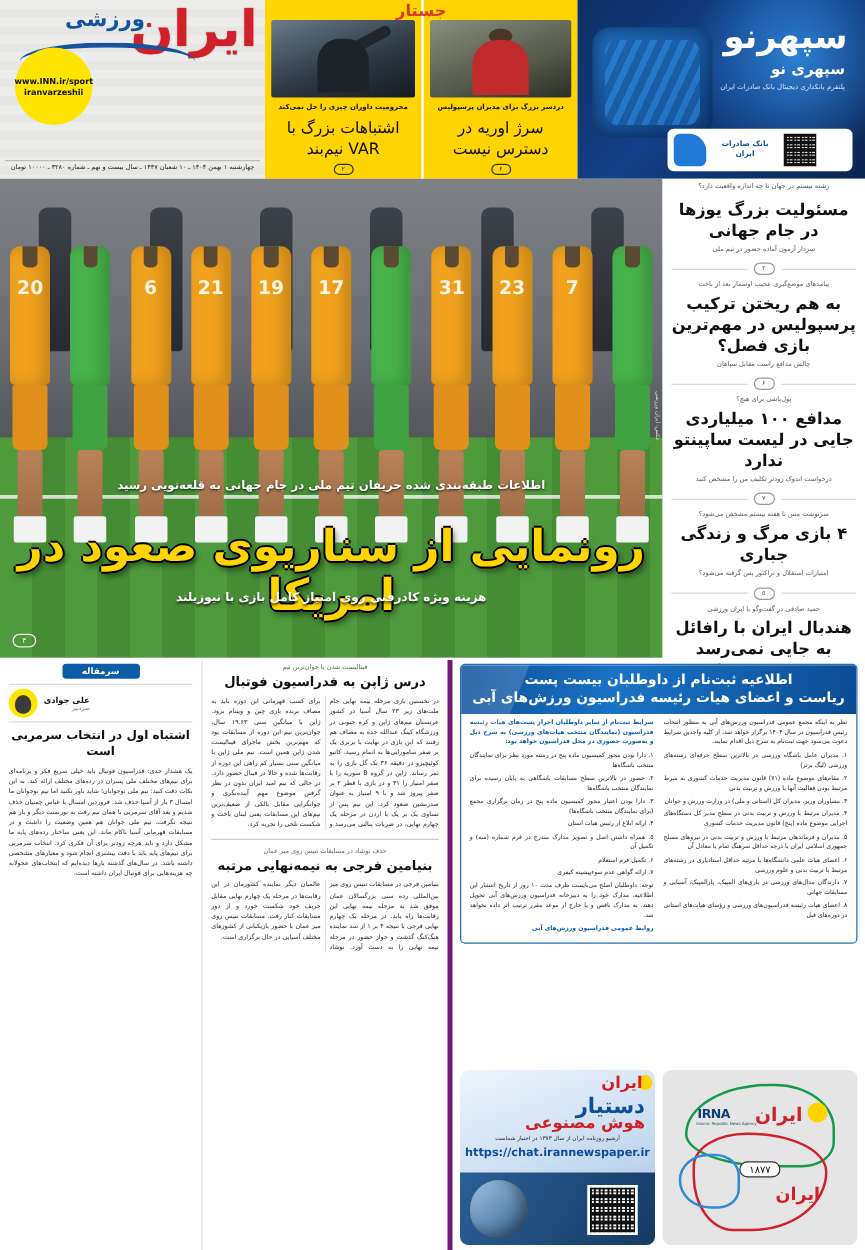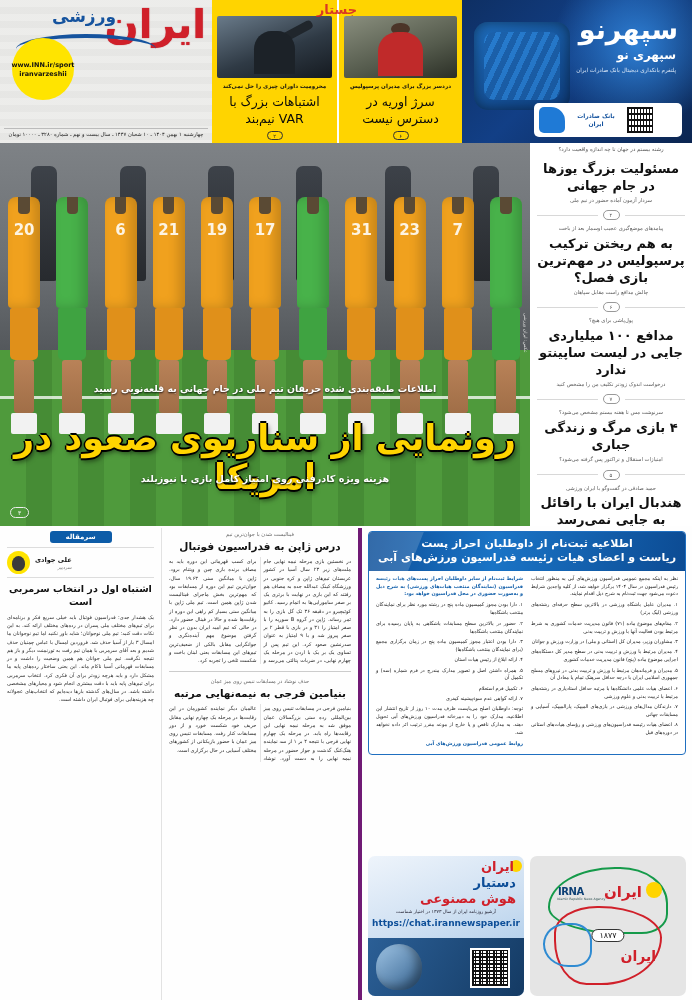--- a/index.html
+++ b/index.html
@@ -165,21 +165,21 @@
   .ann-p { margin-bottom:3px; break-inside:avoid; }
   .ann-blue { color:#0d5ca8; font-weight:bold; }
   .ann-li { margin-bottom:2.4px; break-inside:avoid; }
 
   
   .ads { position:absolute; bottom:4px; right:0; width:330px; height:140px; display:flex; flex-direction:row-reverse; gap:6px; padding:0 6px; }
   .ad { flex:1; border-radius:7px; overflow:hidden; position:relative; }
   .ad-ai { background:linear-gradient(160deg,#eef4fb 0%,#cfe0f2 45%,#9dc2e6 100%); }
   .ad-ai .iran { position:absolute; top:3px; right:10px; font-size:13px; font-weight:bold; color:#d0202a; }
   .ad-ai .dot { position:absolute; top:4px; right:2px; width:12px; height:12px; background:#ffd400; border-radius:50%; }
-  .ad-ai .t1 { position:absolute; top:19px; right:8px; font-size:13px; font-weight:bold; color:#0d4e98; }
+  .ad-ai .t1 { position:absolute; top:19px; right:8px; font-size:17px; font-weight:bold; color:#0d4e98; }
   .ad-ai .t2 { position:absolute; top:35px; right:8px; font-size:13px; font-weight:bold; color:#d0202a; }
   .ad-ai .t3 { position:absolute; top:53px; right:8px; left:8px; font-size:4.6px; color:#223; text-align:center; }
   .ad-ai .url { position:absolute; top:62px; right:4px; left:4px; text-align:center; font-size:9px;
       font-weight:bold; color:#0d4e98; direction:ltr; }
   .ad-ai .bot { position:absolute; bottom:0; left:0; right:0; height:58px;
       background:linear-gradient(120deg,#2b5f96,#143a63); }
   .ad-ai .robot { position:absolute; bottom:6px; left:8px; width:46px; height:46px; border-radius:50% 50% 45% 45%;
       background:linear-gradient(140deg,#9fc4e4,#33618f); box-shadow:inset -6px -4px 10px rgba(0,0,0,.35); }
   .ad-ai .qr2 { position:absolute; bottom:8px; right:14px; width:40px; height:40px;
       background-image:
@@ -461,21 +461,21 @@
       <div class="art">
         <div class="art-kicker">حذف نوشاد در مسابقات تنیس روی میز عمان</div>
         <div class="art-head">بنیامین فرجی به نیمه‌نهایی مرتبه</div>
         <div class="art-cols">بنیامین فرجی در مسابقات تنیس روی میز بین‌المللی رده سنی بزرگسالان عمان موفق شد به مرحله نیمه نهایی این رقابت‌ها راه یابد. در مرحله یک چهارم نهایی فرجی با نتیجه ۴ بر ۱ از سد نماینده هنگ‌کنگ گذشت و جواز حضور در مرحله نیمه نهایی را به دست آورد. نوشاد عالمیان دیگر نماینده کشورمان در این رقابت‌ها در مرحله یک چهارم نهایی مقابل حریف خود شکست خورد و از دور مسابقات کنار رفت. مسابقات تنیس روی میز عمان با حضور بازیکنانی از کشورهای مختلف آسیایی در حال برگزاری است.</div>
       </div>
     </div>
 
     <div class="col-left">
       <div class="announce">
         <div class="announce-hd">
-          <div class="announce-l1">اطلاعیه ثبت‌نام از داوطلبان احراز پست</div>
+          <div class="announce-l1">اطلاعیه ثبت‌نام از داوطلبان بیست پست</div>
           <div class="announce-l2">ریاست و اعضای هیات رئیسه فدراسیون ورزش‌های آبی</div>
         </div>
         <div class="announce-bd">
           <div class="ann-cols">
             <div class="ann-p">نظر به اینکه مجمع عمومی فدراسیون ورزش‌های آبی به منظور انتخاب رئیس فدراسیون در سال ۱۴۰۴ برگزار خواهد شد، از کلیه واجدین شرایط دعوت می‌شود جهت ثبت‌نام به شرح ذیل اقدام نمایند.</div>
             <div class="ann-li">۱. مدیران عامل باشگاه ورزشی در بالاترین سطح حرفه‌ای رشته‌های ورزشی (لیگ برتر)</div>
             <div class="ann-li">۲. مقام‌های موضوع ماده (۷۱) قانون مدیریت خدمات کشوری به شرط مرتبط بودن فعالیت آنها با ورزش و تربیت بدنی</div>
             <div class="ann-li">۳. مشاوران وزیر، مدیران کل (استانی و ملی) در وزارت ورزش و جوانان</div>
             <div class="ann-li">۴. مدیران مرتبط با ورزش و تربیت بدنی در سطح مدیر کل دستگاه‌های اجرایی موضوع ماده (پنج) قانون مدیریت خدمات کشوری</div>
             <div class="ann-li">۵. مدیران و فرماندهان مرتبط با ورزش و تربیت بدنی در نیروهای مسلح جمهوری اسلامی ایران با درجه حداقل سرهنگ تمام یا معادل آن</div>

